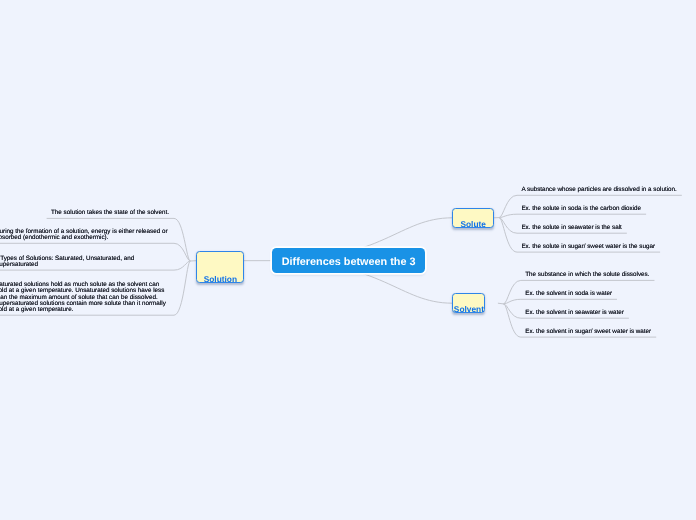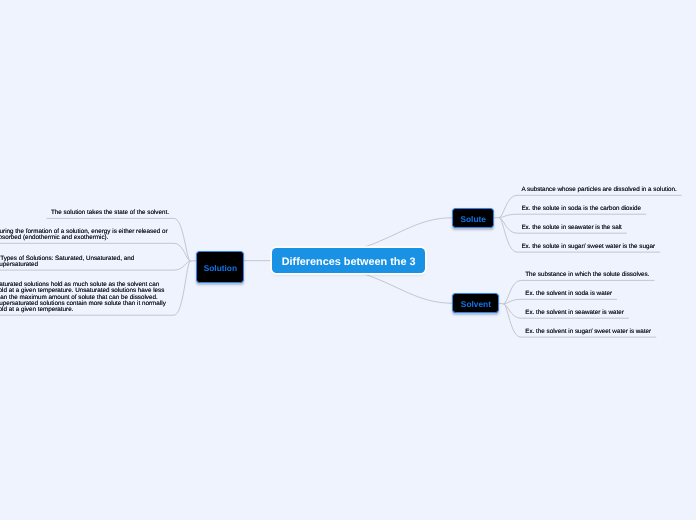--- a/index.html
+++ b/index.html
@@ -8,23 +8,23 @@
        -webkit-font-smoothing:antialiased;
        text-rendering:geometricPrecision;}
   #canvas{position:relative;width:696px;height:520px;}
   #links{position:absolute;left:0;top:0;width:696px;height:520px;}
   #links path{fill:none;stroke:#c3c6cd;stroke-width:1.0;}
   .node{position:absolute;box-sizing:border-box;white-space:nowrap;line-height:1;}
   .root-node{background:#1992e6;color:#fff;font-weight:bold;font-size:10.85px;
        border-radius:4.5px;display:flex;align-items:center;justify-content:center;
        box-shadow:0 0 0 1.8px #ffffff, 0 1.6px 2.6px rgba(40,90,150,.22);}
   .root-node span{position:relative;top:1.6px;}
-  .branch-node{background:#000000;color:#1272e8;font-weight:bold;font-size:8.35px;
+  .branch-node{background:#fef9c3;color:#1272e8;font-weight:bold;font-size:8.35px;
        border:1.6px solid #2f85e8;border-radius:3.6px;display:flex;
-       align-items:center;justify-content:center;
+       align-items:flex-end;justify-content:center;
        box-shadow:0 1.5px 2.2px rgba(40,70,120,.33);}
   .branch-node span{position:relative;top:1.2px;}
   .leaf{position:absolute;font-size:6.3px;color:#20242f;line-height:6.25px;white-space:normal;text-shadow:0 0 0.3px #20242f;}
 </style>
 </head>
 <body>
 
 <div id="canvas">
   <svg id="links" viewBox="0 0 696 520" width="696" height="520">
       <path d="M 196.30,260.70 L 272.30,260.65"></path>
@@ -63,21 +63,21 @@
     <span>Differences between the 3</span>
   </div>
 
   <div id="branches">
       <div class="node branch-node" style="left: 196.3px; top: 250.7px; width: 48.1px; height: 32px;">
         <span>Solution</span>
       </div>
       <div class="node branch-node" style="left: 452.3px; top: 207.9px; width: 41.8px; height: 19.8px;">
         <span>Solute</span>
       </div>
-      <div class="node branch-node" style="left: 452.4px; top: 293.4px; width: 47px; height: 19.6px;">
+      <div class="node branch-node" style="left: 452.4px; top: 293.4px; width: 33px; height: 19.6px;">
         <span>Solvent</span>
       </div>
     </div>
   <div id="leaves">
       <div class="leaf" style="max-width: 174px; top: 210.25px; left: 51.03px;">The solution takes the state of the solvent.</div>
       <div class="leaf" style="max-width: 174px; top: 228.9px; left: -5px;">During the formation of a solution, energy is either released or absorbed (endothermic and exothermic).</div>
       <div class="leaf" style="max-width: 174px; top: 255.7px; left: -5px;">3 Types of Solutions: Saturated, Unsaturated, and Supersaturated</div>
       <div class="leaf" style="max-width: 174px; top: 282.05px; left: -5px;">Saturated solutions hold as much solute as the solvent can hold at a given temperature. Unsaturated solutions have less than the maximum amount of solute that can be dissolved. Supersaturated solutions contain more solute than it normally hold at a given temperature.</div>
       <div class="leaf" style="max-width: 174px; top: 187.15px; left: 521.4px;">A substance whose particles are dissolved in a solution.</div>
       <div class="leaf" style="max-width: 174px; top: 206.05px; left: 521.4px;">Ex. the solute in soda is the carbon dioxide</div>

